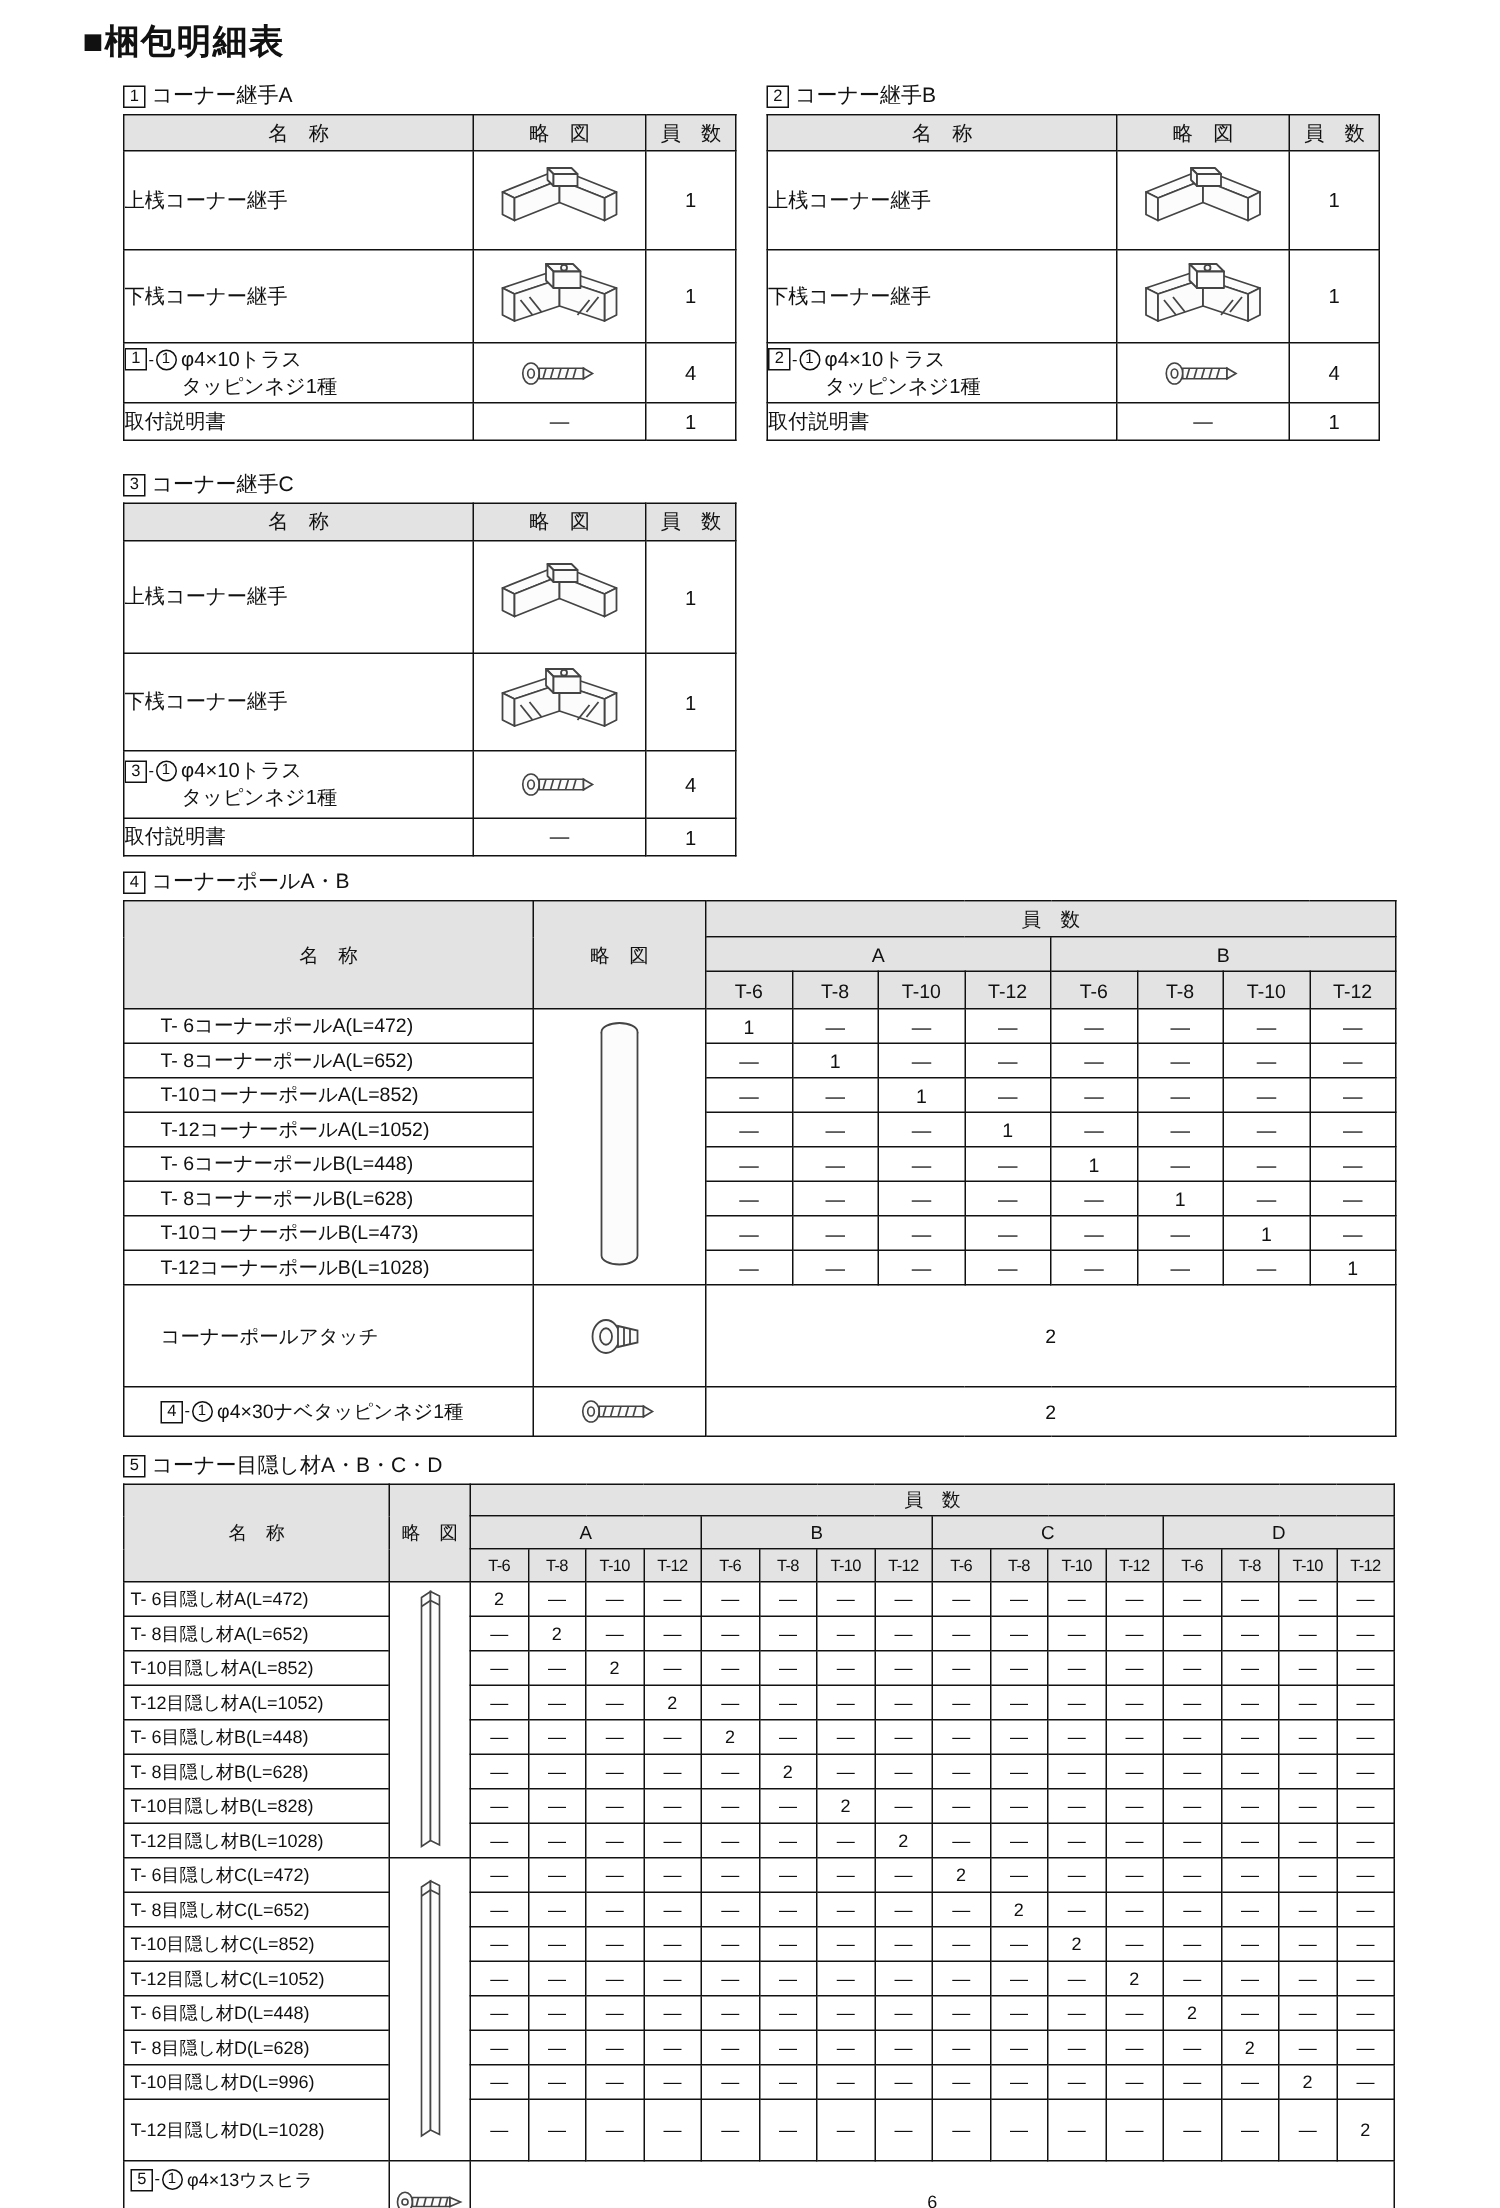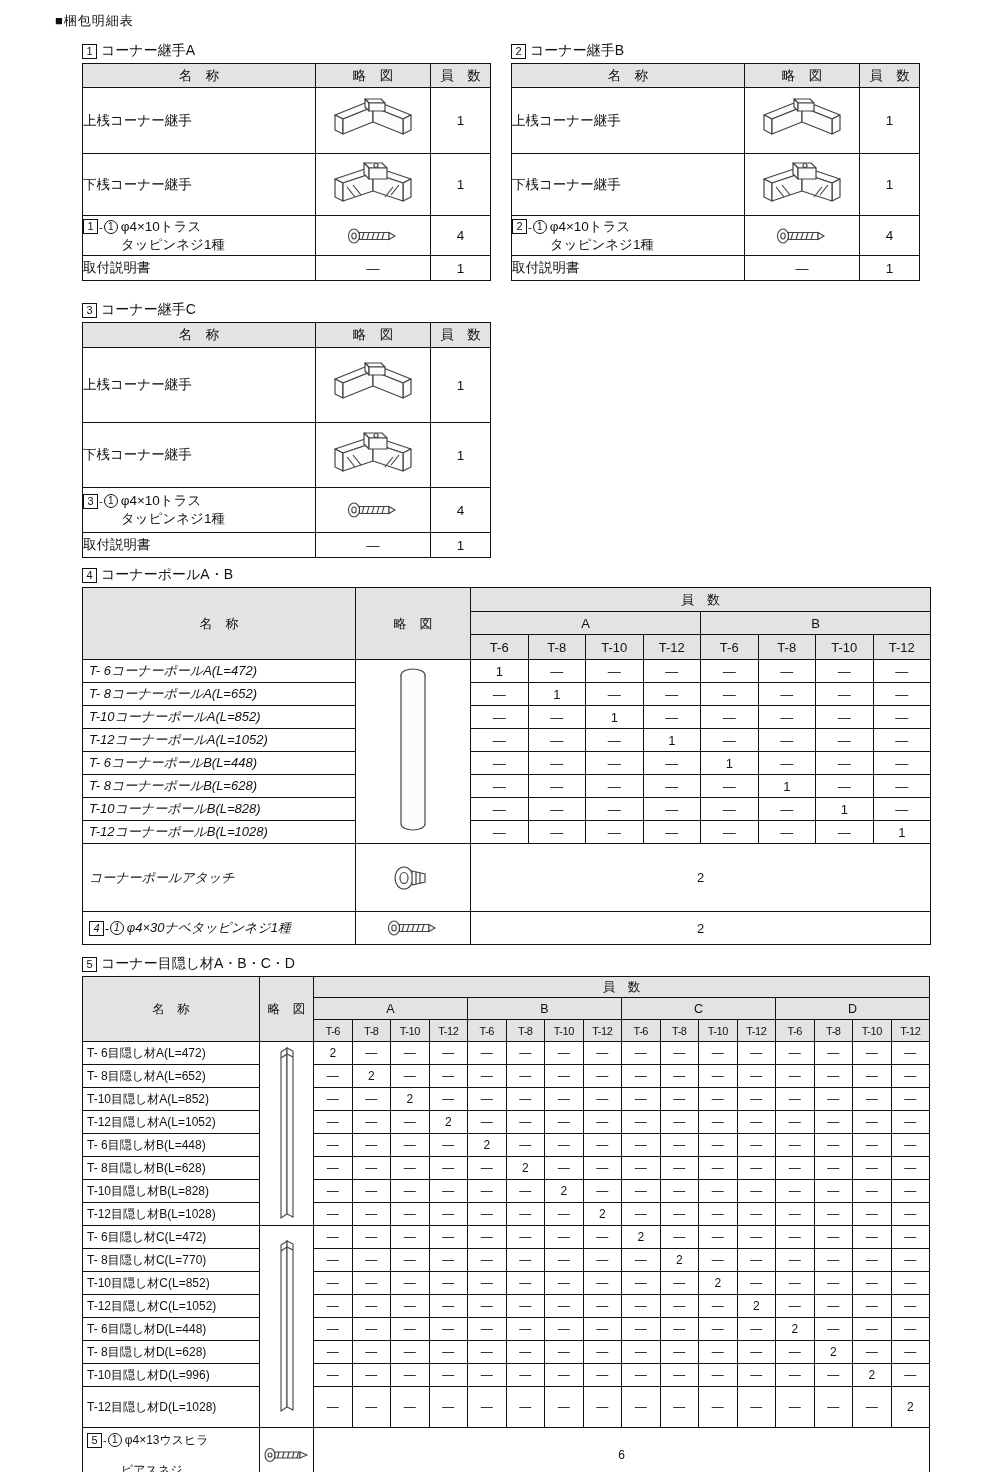--- a/index.html
+++ b/index.html
@@ -3,21 +3,21 @@
 <meta charset="utf-8">
 <style>
   * { box-sizing: border-box; }
   html, body { margin: 0; padding: 0; background: #ffffff; }
   body {
     width: 1000px; height: 1472px; overflow: hidden;
     font-family: "Liberation Sans", "DejaVu Sans", sans-serif;
     color: #111;
   }
   .page { width: 1000px; height: 1472px; padding: 12px 0 0 55px; }
-  .title { font-size: 13px; font-weight: 400; letter-spacing: 1px; margin-bottom: 12px; }
+  .title { font-size: 23px; font-weight: 700; letter-spacing: 1px; margin-bottom: 12px; }
   .content { padding-left: 27px; }
   .toprow { display: flex; gap: 20px; align-items: flex-start; }
 
   .cap { display: flex; align-items: center; gap: 4px; font-size: 14px; margin: 0 0 3px 0; }
   .boxn {
     display: inline-flex; width: 15px; height: 15px; border: 1px solid #111;
     align-items: center; justify-content: center; font-size: 11px; line-height: 1; flex: none;
     background: #fff;
   }
   .circn {
@@ -32,21 +32,21 @@
   table.tbl th, table.tbl td { border: 1px solid #111; padding: 0; overflow: hidden; }
   .hdr { background: #e3e3e3; font-weight: 400; text-align: center; font-size: 13.5px; vertical-align: middle; }
   .ncell { padding: 2px 4px 2px 8px; font-size: 13.5px; text-align: left; vertical-align: middle; }
   .qcell { text-align: center; font-size: 13.5px; vertical-align: middle; }
   .scell { text-align: center; vertical-align: middle; }
   .nline { display: flex; align-items: center; }
   .nline .ntext { white-space: nowrap; }
   .indent { padding-left: 38px; }
 
   
-  .mid .ncell { font-size: 13px; padding-left: 6px; font-style: italic; }
+  .mid .ncell { font-size: 13px; padding-left: 24px; }
   .mid .qcell { font-size: 13px; }
   .mid .hdr { font-size: 13px; }
 
   
   .small .ncell { font-size: 12px; padding-left: 4px; }
   .small .qcell { font-size: 12px; }
   .small .hdr { font-size: 12.5px; }
   .small .szh { font-size: 11px; letter-spacing: -0.5px; }
   .small .indent { padding-left: 34px; margin-top: 13px; }
 
@@ -448,21 +448,21 @@
               <td class="qcell">—</td>
               <td class="qcell">—</td>
               <td class="qcell">—</td>
               <td class="qcell">—</td>
               <td class="qcell">—</td>
               <td class="qcell">1</td>
               <td class="qcell">—</td>
               <td class="qcell">—</td>
             </tr>
             <tr style="height:23px">
-              <td class="ncell"><span class="ntext">T-10コーナーポールB(L=828)</span></td>
+              <td class="ncell"><span class="ntext">T-10コーナーポールB(L=473)</span></td>
               <td class="qcell">—</td>
               <td class="qcell">—</td>
               <td class="qcell">—</td>
               <td class="qcell">—</td>
               <td class="qcell">—</td>
               <td class="qcell">—</td>
               <td class="qcell">1</td>
               <td class="qcell">—</td>
             </tr>
             <tr style="height:23px">
@@ -755,21 +755,21 @@
               <td class="qcell">2</td>
               <td class="qcell">—</td>
               <td class="qcell">—</td>
               <td class="qcell">—</td>
               <td class="qcell">—</td>
               <td class="qcell">—</td>
               <td class="qcell">—</td>
               <td class="qcell">—</td>
             </tr>
             <tr style="height:23px">
-              <td class="ncell"><span class="ntext">T- 8目隠し材C(L=770)</span></td>
+              <td class="ncell"><span class="ntext">T- 8目隠し材C(L=652)</span></td>
               <td class="qcell">—</td>
               <td class="qcell">—</td>
               <td class="qcell">—</td>
               <td class="qcell">—</td>
               <td class="qcell">—</td>
               <td class="qcell">—</td>
               <td class="qcell">—</td>
               <td class="qcell">—</td>
               <td class="qcell">—</td>
               <td class="qcell">2</td>

